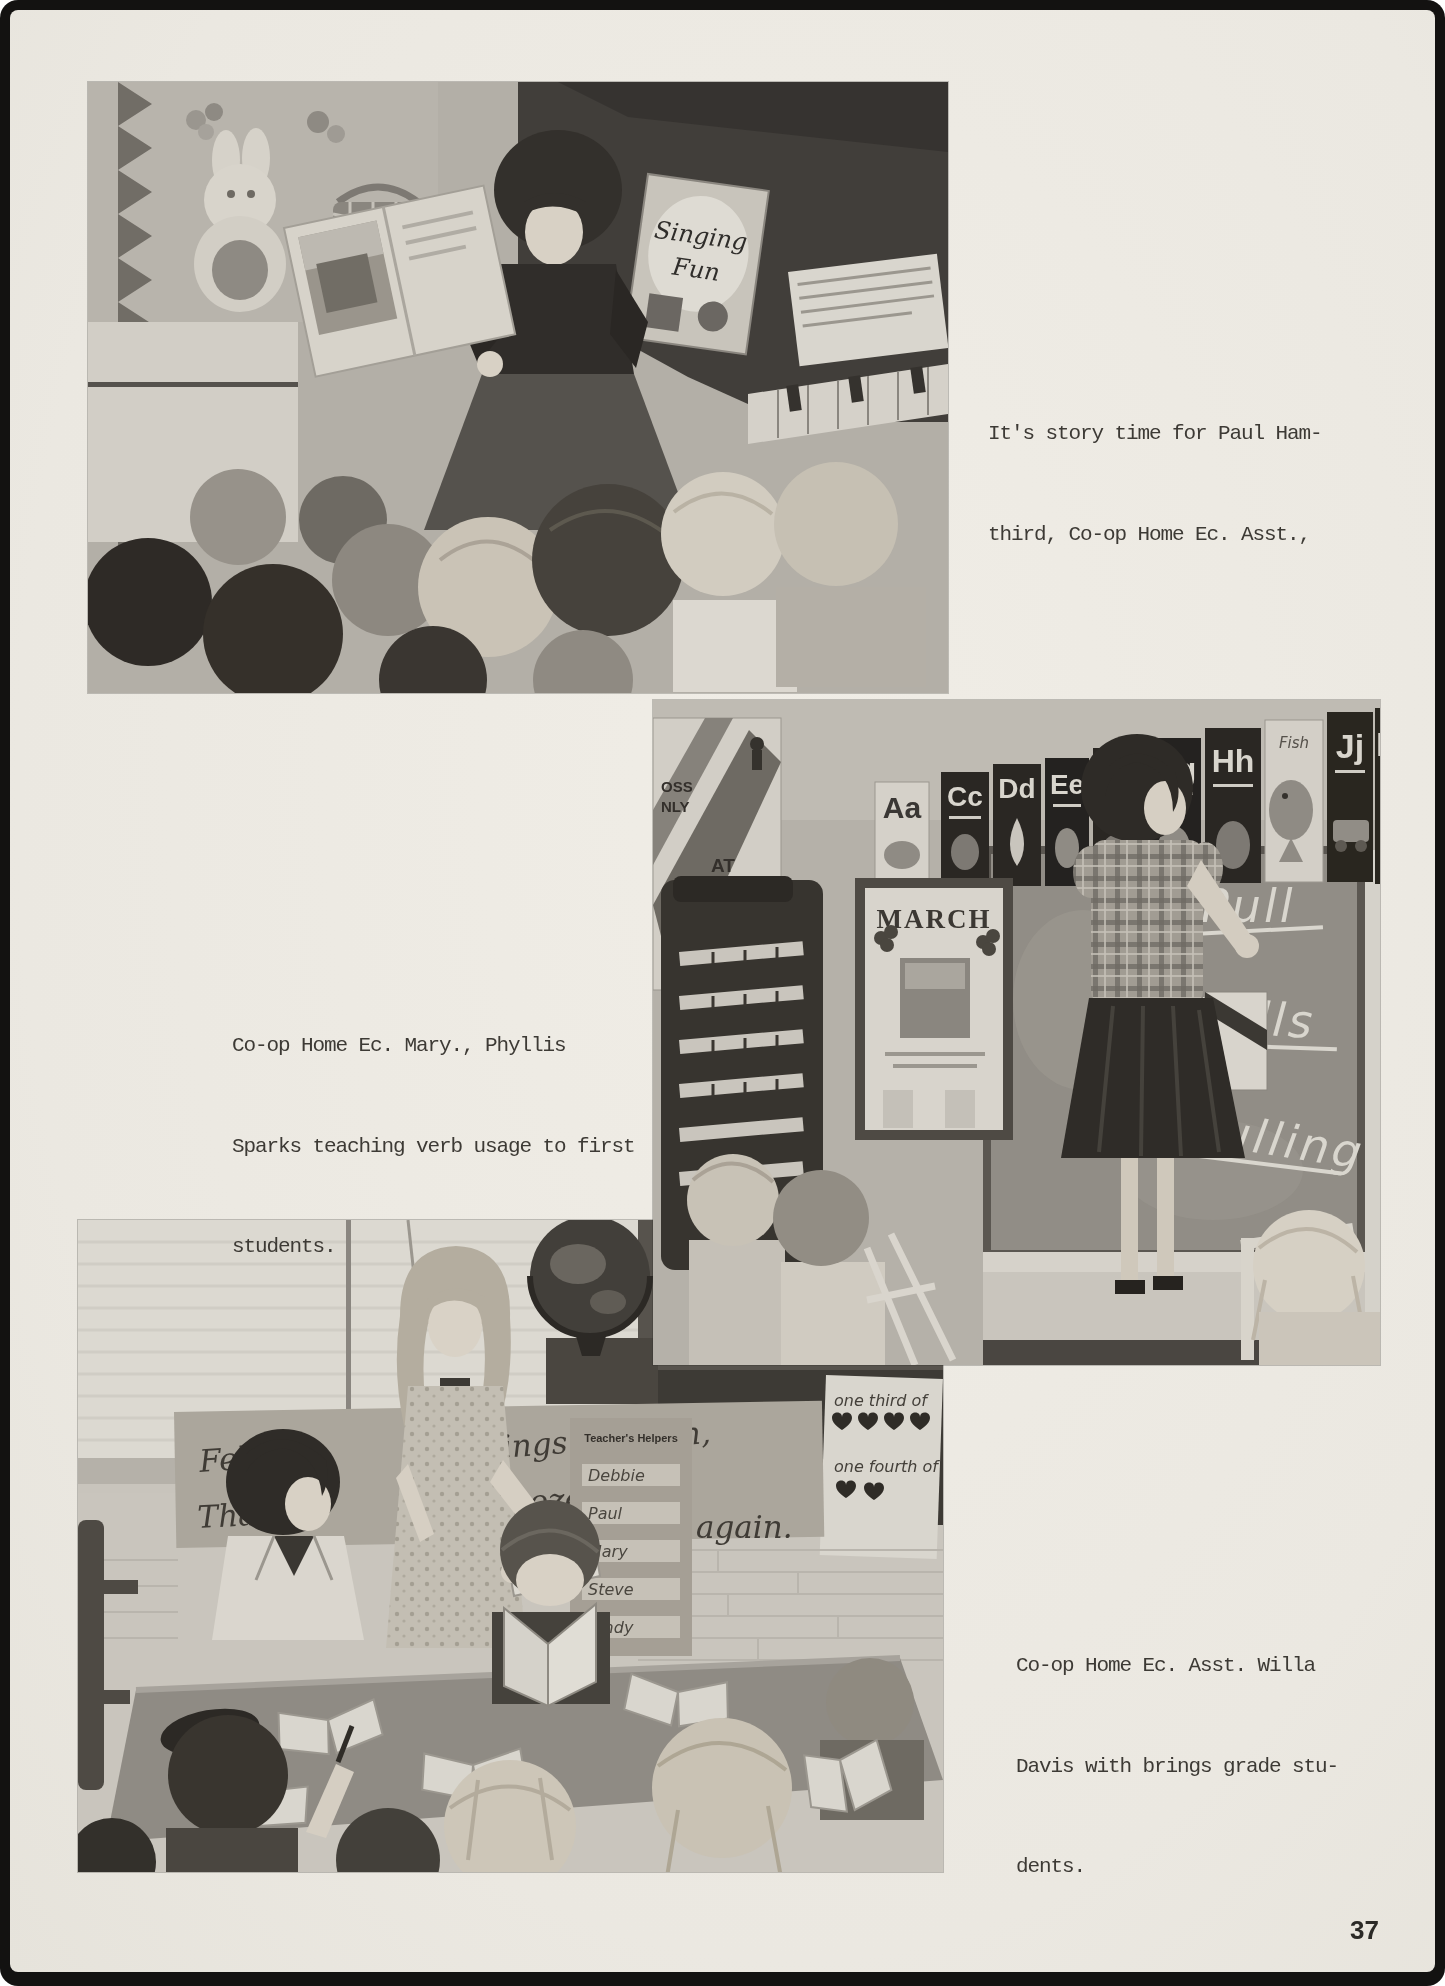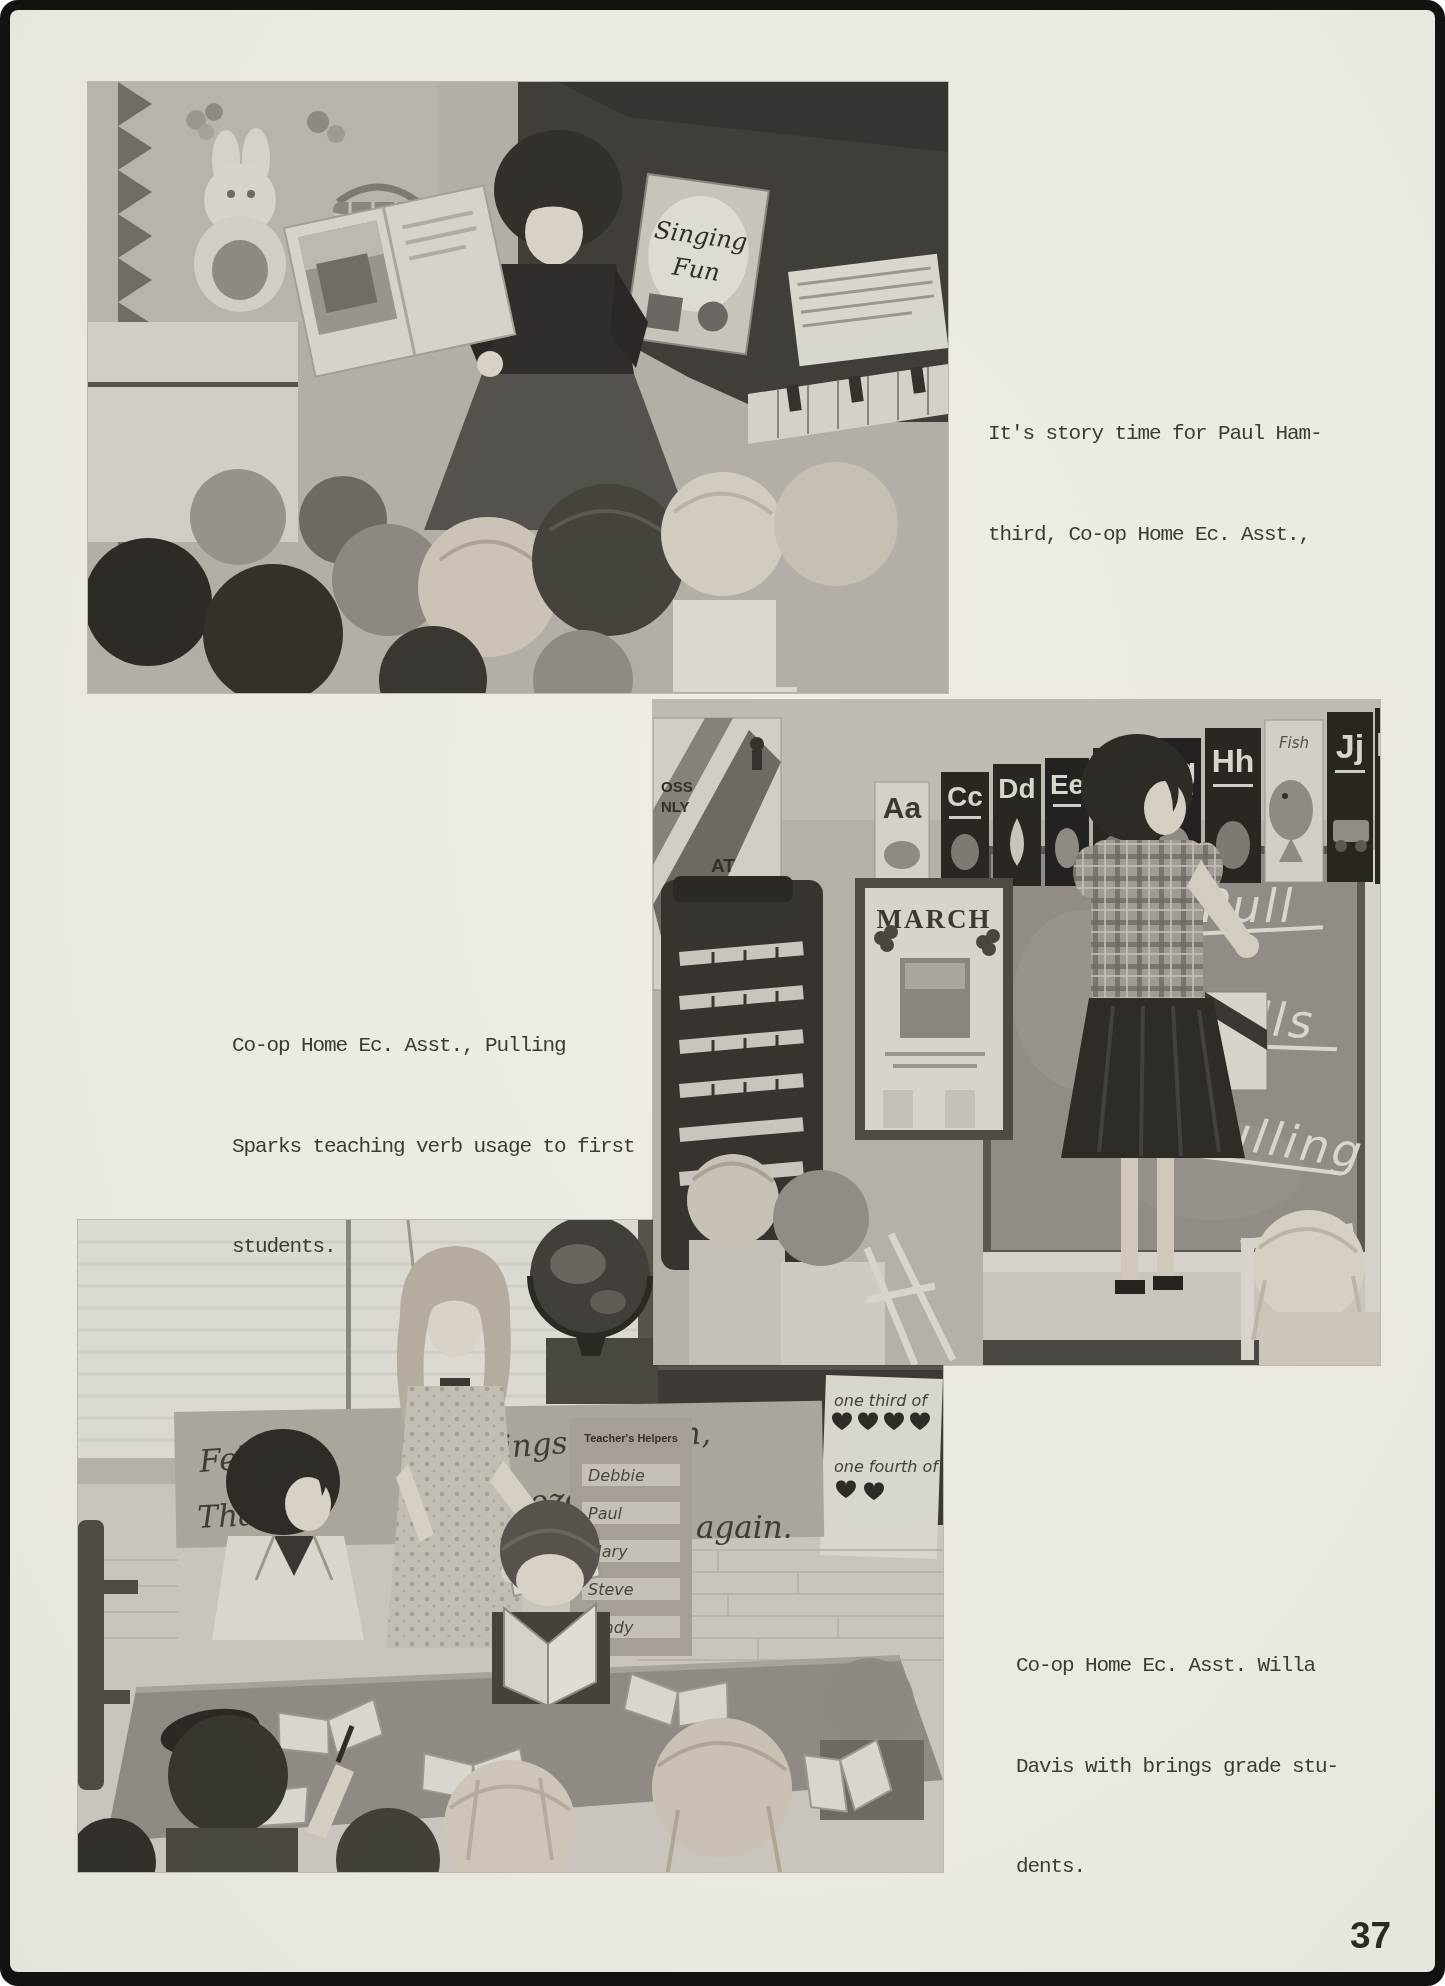--- a/index.html
+++ b/index.html
@@ -11,21 +11,21 @@
   .photo svg{display:block;}
   #photo-storytime{left:78px;top:72px;width:860px;height:611px;z-index:1;}
   #photo-chalkboard{left:643px;top:690px;width:727px;height:665px;z-index:3;}
   #photo-reading{left:68px;top:1210px;width:865px;height:652px;z-index:2;text-align:right;}
   .caption{position:absolute;font-family:"Liberation Mono",monospace;font-size:21px;letter-spacing:-1.1px;
            line-height:33.5px;color:#3d3a35;white-space:pre;z-index:4;}
   #caption-storytime{left:978px;top:340px;}
   #caption-verb{left:222px;top:952px;}
   #caption-second-grade{left:971px;top:1572px;margin-left:35px;}
   .pagenum{position:absolute;left:1340px;top:1905px;font-family:"Liberation Sans",sans-serif;
-           font-weight:bold;font-size:37px;color:#2b2a27;z-index:4;}
+           font-weight:bold;font-size:26px;color:#2b2a27;z-index:4;}
   text{user-select:none;}
 </style>
 </head>
 <body>
 
 <div class="stage">
   <div class="frame"></div>
   <div class="paper">
 
     <div class="photo" id="photo-storytime">
@@ -484,21 +484,21 @@
           <circle cx="34" cy="642" r="44" fill="#33302b"></circle>
         </g>
       </svg>
     </div>
 
     <div class="caption" id="caption-storytime">
       <div>It's story time for Paul Ham-</div>
       <div>third, Co-op Home Ec. Asst.,</div>
     </div>
     <div class="caption" id="caption-verb">
-      <div>Co-op Home Ec. Asst., Pulling</div>
+      <div>Co-op Home Ec. Mary., Phyllis</div>
       <div>Sparks teaching verb usage to first</div>
       <div>students.</div>
     </div>
     <div class="caption" id="caption-second-grade">
       <div>Co-op Home Ec. Asst. Willa</div>
       <div>Davis with brings grade stu-</div>
       <div>dents.</div>
     </div>
 
     <div class="pagenum">37</div>

